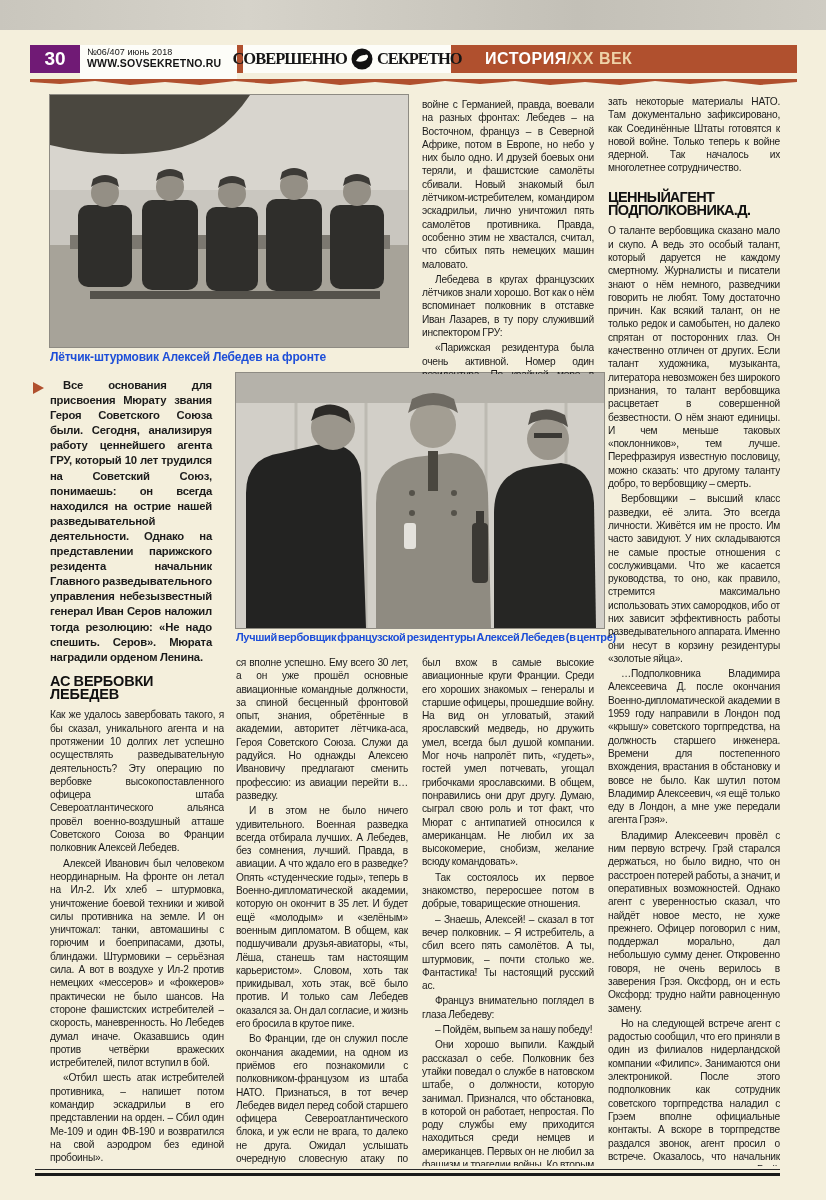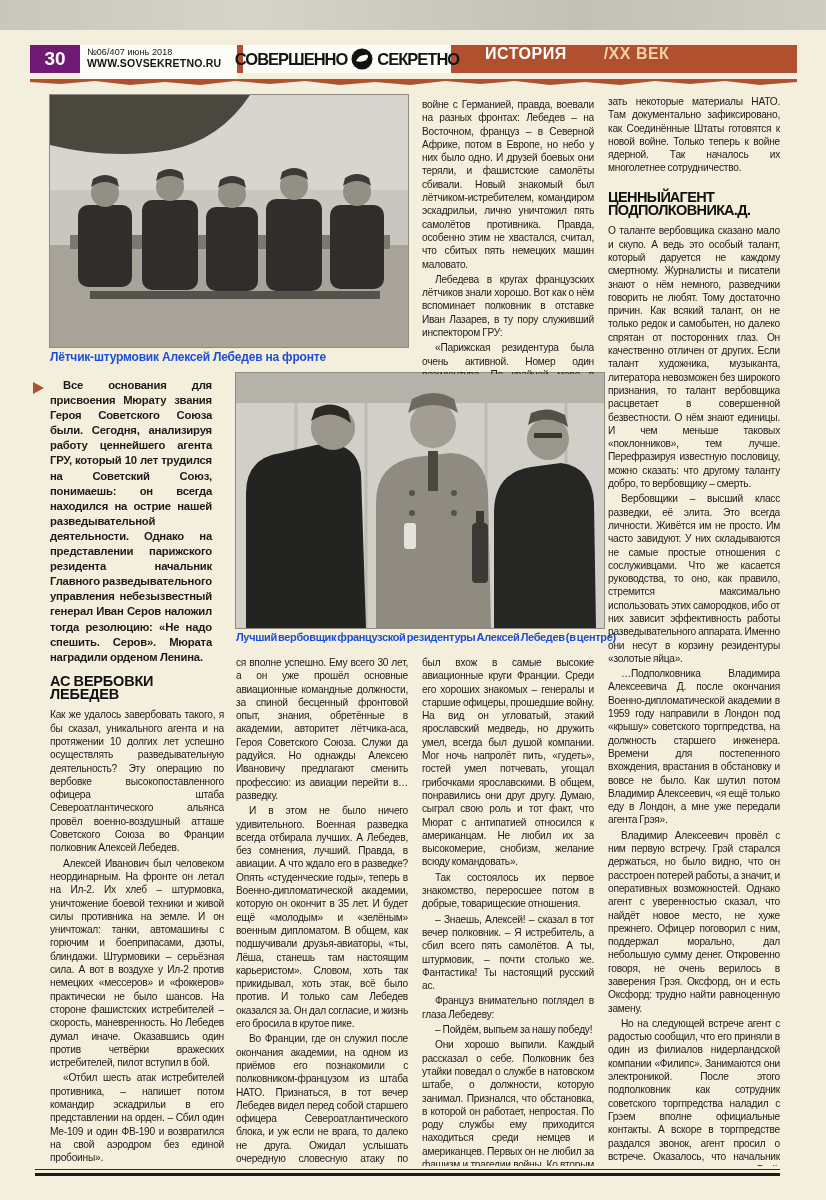--- a/index.html
+++ b/index.html
@@ -10,25 +10,25 @@
   
   .band{position:absolute;left:30px;top:45px;width:767px;height:28px;background:#b0502e;}
   .tear{position:absolute;left:30px;top:73px;width:767px;height:8px;}
   .pagenum{position:absolute;left:0;top:0;width:50px;height:28px;background:#701a75;
            color:#fff;font-weight:bold;font-size:19px;display:flex;align-items:center;justify-content:center;}
   .infobox{position:absolute;left:50px;top:0;width:157px;height:35px;background:#fdfdf8;
            padding:2px 0 0 7px;box-sizing:border-box;color:#141414;}
   .infobox .issue{font-size:9px;letter-spacing:.1px;}
   .infobox .site{font-size:10.5px;font-weight:bold;letter-spacing:.2px;}
   .masthead{position:absolute;left:213px;top:0;width:208px;height:28px;background:#fdfdf8;
-            display:flex;align-items:center;justify-content:center;gap:4px;}
+            display:flex;align-items:center;justify-content:center;gap:4px;font-family:Liberation Serif, serif;}
   .masthead .mword{font-size:16.5px;font-weight:bold;letter-spacing:-1px;color:#151515;}
-  .sectiontitle{position:absolute;left:455px;top:0;height:28px;display:flex;align-items:flex-start;
+  .sectiontitle{position:absolute;left:455px;top:0;height:28px;display:flex;align-items:center;
                 font-size:16px;font-weight:bold;letter-spacing:.5px;color:#fff;}
-  .sectiontitle .suffix{color:#eed2a8;font-weight:bold;margin-left:37px;}
+  .sectiontitle .suffix{color:#eed2a8;font-weight:bold;}
   
   .photo{position:absolute;background:#cfccc5;outline:1px solid #8e8b83;}
   .caption{position:absolute;font-weight:bold;color:#1d4ed8;}
   .cap1{left:50px;top:350px;width:358px;font-size:12px;letter-spacing:-.2px;}
   .cap2{left:236px;top:631px;width:368px;font-size:11px;letter-spacing:-.35px;word-spacing:-1.5px;white-space:nowrap;}
   
   .tcol{position:absolute;overflow:hidden;font-size:10.2px;line-height:13.3px;
         letter-spacing:-.25px;word-spacing:-.4px;}
   .para{margin:0 0 2px 0;text-indent:13px;text-align:justify;}
   .cont .para:first-child{text-indent:0;}

